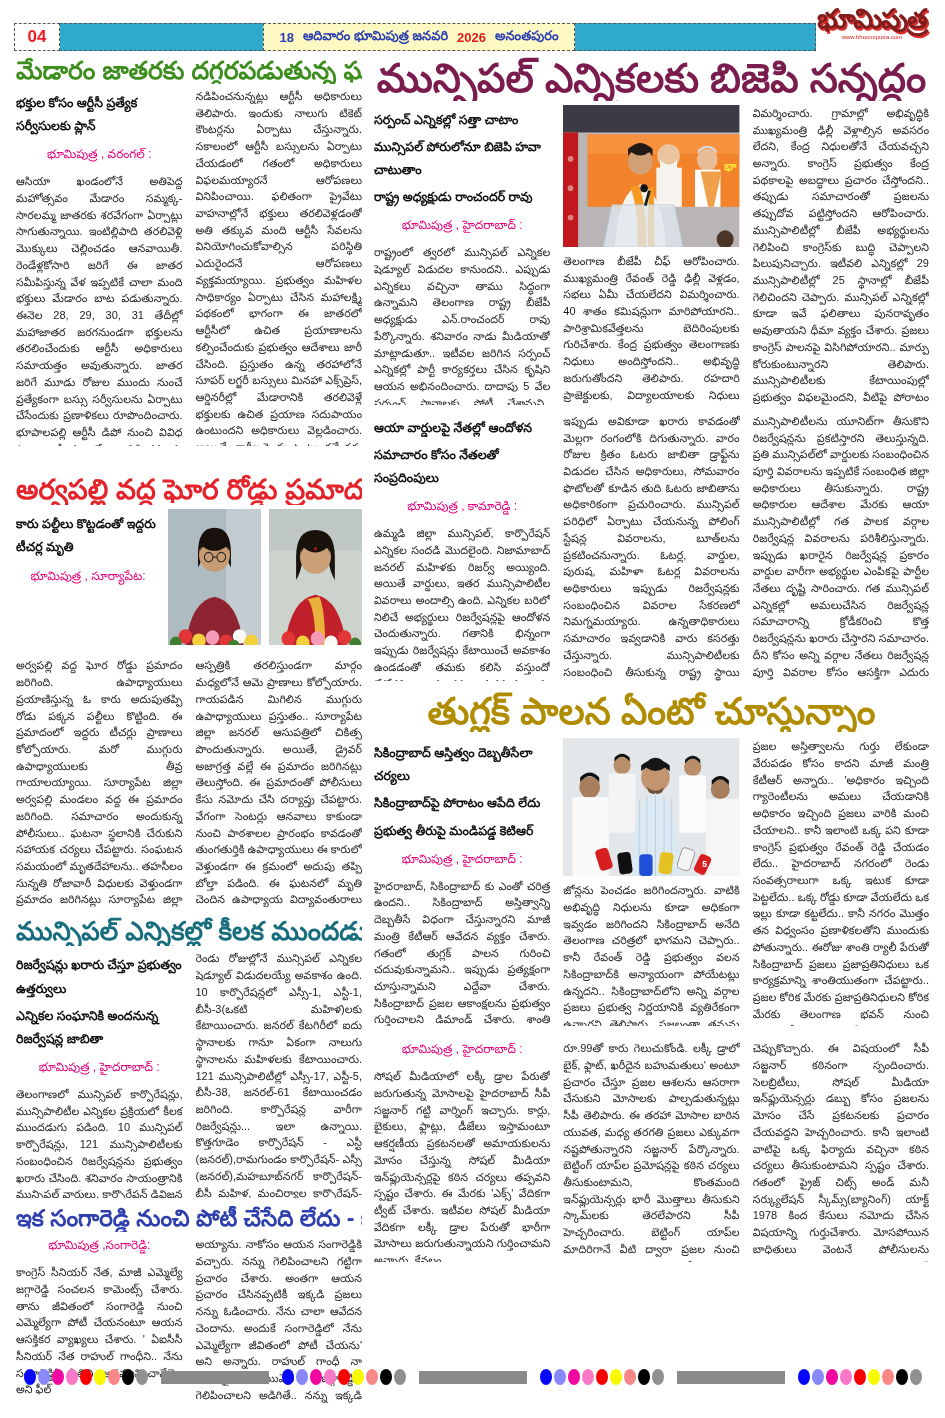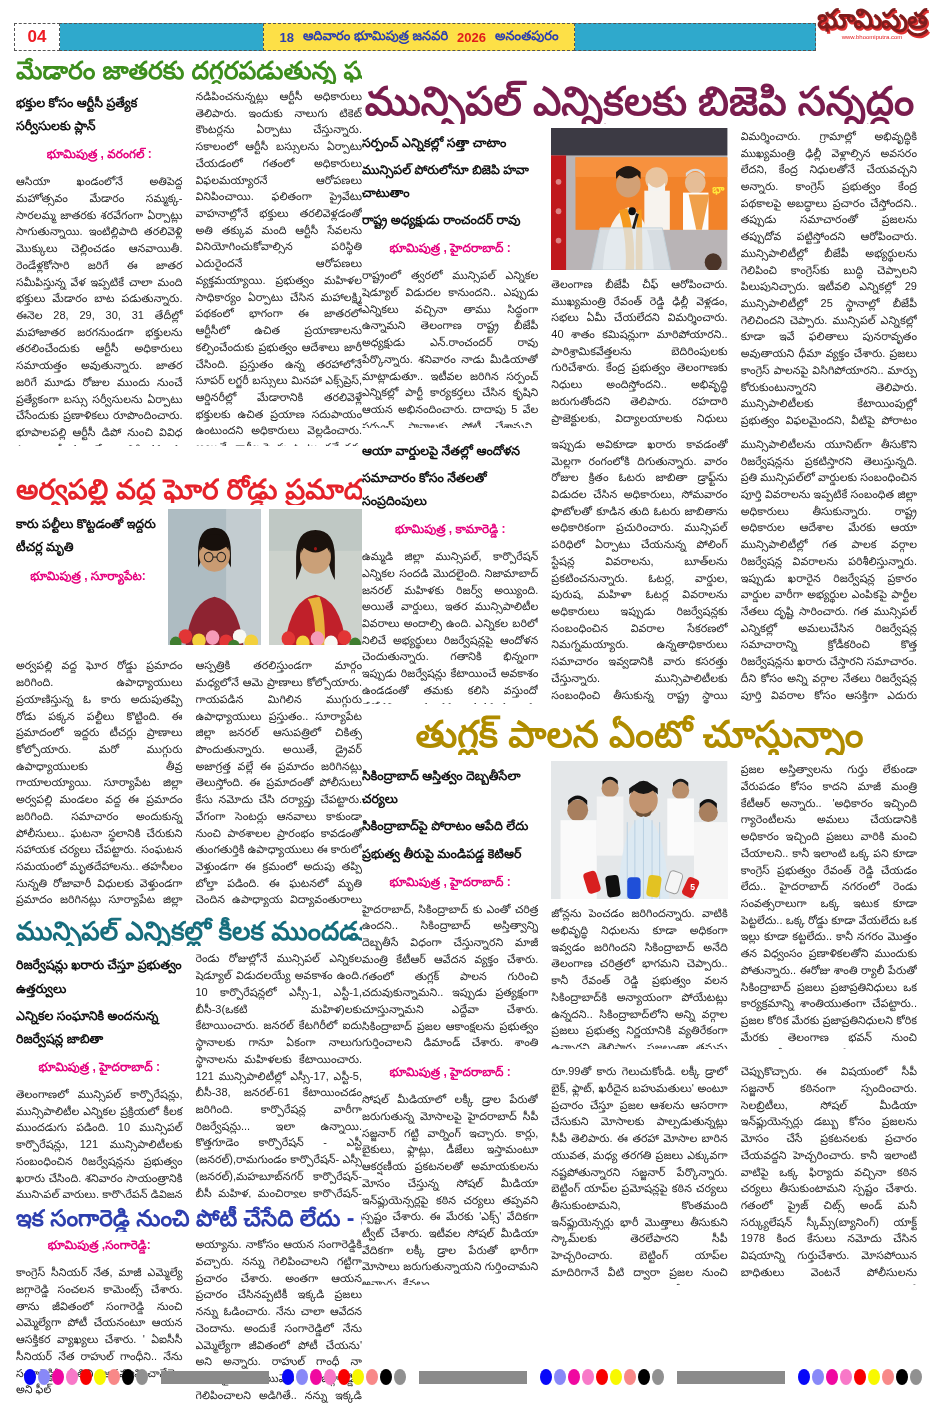--- a/index.html
+++ b/index.html
@@ -5,46 +5,46 @@
   html,body { margin:0; padding:0; background:#ffffff; }
   .page { position:relative; width:945px; height:1418px; background:#fff; overflow:hidden;
           font-family:"Liberation Sans","DejaVu Sans",sans-serif; color:#1a1a1a; }
 
   
   .header-bar { position:absolute; left:14px; top:23px; width:802px; height:28px;
                 background:#2fa9cc; border:1px dashed #555; box-sizing:border-box; }
   .page-num-box { position:absolute; left:-1px; top:-1px; width:46px; height:28px; background:#fff;
                   border:1px dashed #555; box-sizing:border-box; display:flex; align-items:center;
                   justify-content:center; color:#ee1c24; font-weight:bold; font-size:17px; }
-  .date-box { position:absolute; left:248px; top:-1px; width:312px; height:28px; background:#fde047;
+  .date-box { position:absolute; left:248px; top:-1px; width:312px; height:28px; background:#fef9c3;
               border:1px dashed #555; box-sizing:border-box; display:flex; align-items:center;
               justify-content:center; gap:9px; font-weight:bold; font-size:13px; color:#2a3eb1; }
   .date-box .year { color:#e01b1b; }
   .logo { position:absolute; right:14px; top:5px; width:118px; text-align:center; }
   .logo-text { font-size:27px; font-weight:bold; color:#7f1d1d; line-height:1.05;
                text-shadow:1.5px 1.5px 0 #e03030; letter-spacing:-1px; }
   .logo-tag { font-size:6px; color:#e01b1b; margin-top:1px; }
 
   
   .col-left  { position:absolute; left:16px;  top:56px; width:346px; }
-  .col-right { position:absolute; left:362px; top:56px; width:555px;margin-top:23px; }
+  .col-right { position:absolute; left:374px; top:56px; width:555px; }
 
   article { display:block; }
   .headline { font-weight:bold; line-height:1.12; margin:0 0 4px 0; white-space:nowrap; overflow:hidden; }
   .hl-green  { color:#3e8e1e; font-size:25px; }
   .hl-red    { color:#e5232b; font-size:28px;margin-top:28px; }
   .hl-teal   { color:#176d7d; font-size:26px; }
   .hl-blue   { color:#2e3fae; font-size:23px; }
   .hl-maroon { color:#7a1d4e; font-size:40px; text-align:center; }
   .hl-darkred{ color:#b01116; font-size:40px; text-align:center; }
   .hl-gold   { color:#b08c00; font-size:37px; text-align:center; }
   .hl-pink   { color:#e8174f; font-size:44px; text-align:center; letter-spacing:2px; }
 
   .subhead { font-weight:bold; font-size:12.5px; color:#111; line-height:1.85; margin:4px 0; }
-  .byline  { font-weight:bold; font-size:12px; color:#e5007d; text-align:center; margin:9px 0; }
+  .byline  { font-weight:normal; font-size:12px; color:#e5007d; text-align:center; margin:9px 0; }
   .body-text { font-size:11px; line-height:1.52; text-align:justify; color:#1c1c1c; }
   .body-text::first-line { }
 
   .cols { display:flex; gap:13px; overflow:hidden; }
   .c { flex:1; min-width:0; overflow:hidden; }
 
   figure.photo { margin:0 0 6px 0; overflow:hidden; }
   figure.photo svg { display:block; width:100%; }
 
   

